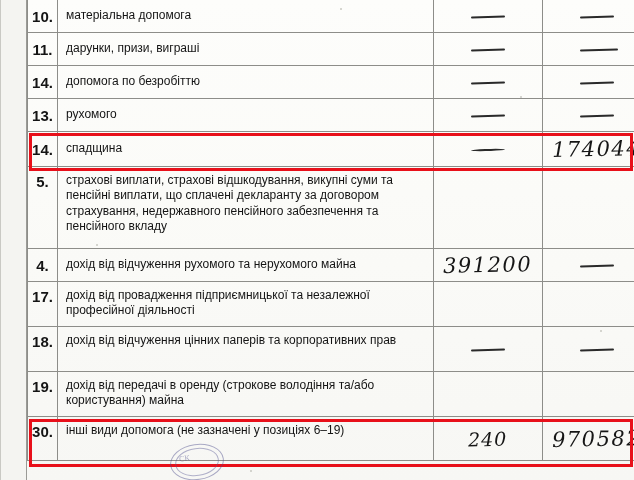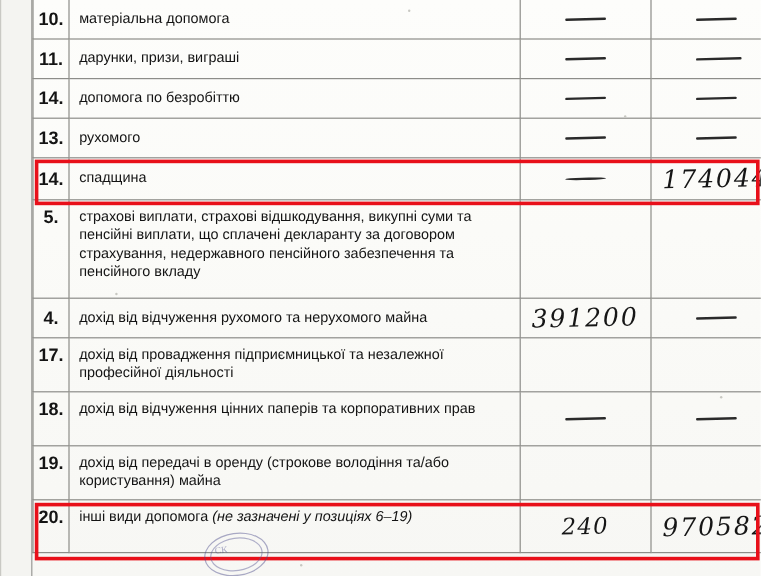--- a/index.html
+++ b/index.html
@@ -74,21 +74,21 @@
   }
   .c-val {
     width: 108px;
     text-align: center;
   }
   .c-val2 {
     width: 107px;
     text-align: center;
   }
 
-  .ital { font-style: italic; }
+  .ital { }
 
   
   .hand {
     font-family: "DejaVu Serif", serif;
     font-style: italic;
     font-size: 21px;
     letter-spacing: 1.5px;
     color: #161616;
     transform: rotate(-1.2deg);
     display: inline-block;
@@ -258,21 +258,21 @@
       </tr>
 
       <tr style="height:45px">
         <td class="c-num" style="vertical-align:top;padding-top:6px !important">19.</td>
         <td class="c-desc" style="vertical-align:top;padding-top:6px !important"><span>дохід від передачі в оренду (строкове володіння та/або користування) майна</span></td>
         <td class="c-val"></td>
         <td class="c-val2"></td>
       </tr>
 
       <tr style="height:44px">
-        <td class="c-num" style="vertical-align:top;padding-top:6px !important">20.</td>
+        <td class="c-num" style="vertical-align:top;padding-top:6px !important">30.</td>
         <td class="c-desc" style="vertical-align:top;padding-top:6px !important"><span>інші види допомога </span><span class="ital">(не зазначені у позиціях 6–19)</span></td>
         <td class="c-val"><span class="hand small">240</span></td>
         <td class="c-val2"><span class="hand">970582</span></td>
       </tr>
 
     </tbody>
   </table>
 
   <div class="redbox" id="redbox-14"></div>
   <div class="redbox" id="redbox-20"></div>

